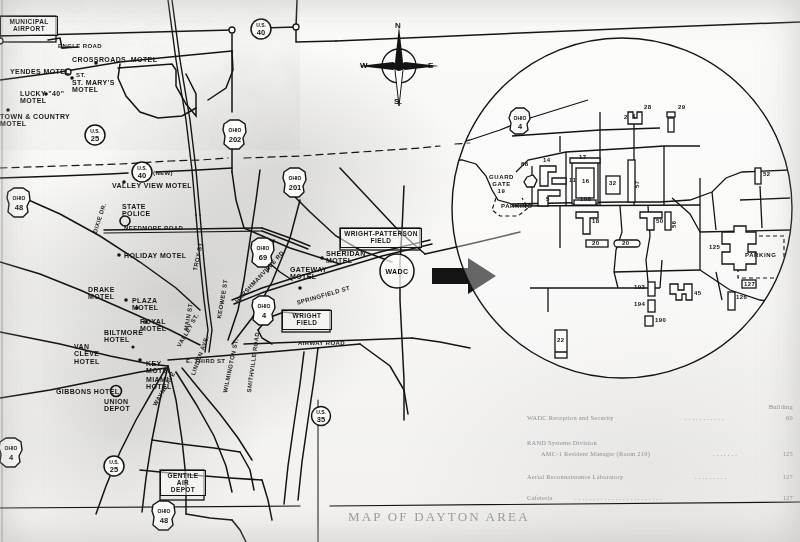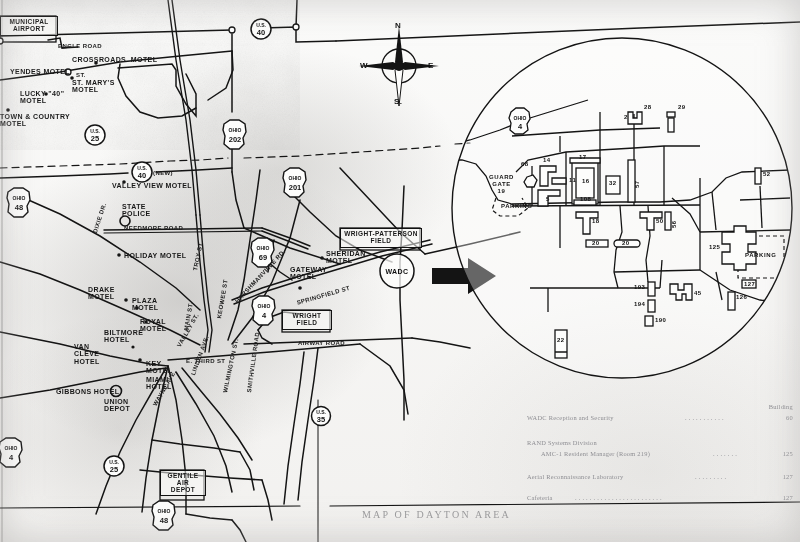--- a/index.html
+++ b/index.html
@@ -30,21 +30,21 @@
   .compassltr{font-size:8px;font-weight:700;color:#111;}
   .legend{position:absolute;left:527px;top:403px;width:268px;
      font-size:6.4px;color:#8e8e93;letter-spacing:.25px;line-height:1.35;
      font-family:"Liberation Serif",serif;}
   .legrow{position:relative;height:11px;}
   .legtxt{position:absolute;left:0;top:0;}
   .legtxt.ind{left:14px;}
   .legnum{position:absolute;right:2px;top:0;}
   .leghead{position:absolute;right:2px;top:0;}
   .dots{position:absolute;top:0;}
-  .caption{position:absolute;left:330px;top:509px;font-size:10px;
+  .caption{position:absolute;left:316px;top:509px;font-size:13px;
      color:#9a9a9c;letter-spacing:2.2px;font-family:"Liberation Serif",serif;padding-left:32px;}
   .shieldtxt{font-size:5px;font-weight:700;fill:#111;}
   .shieldtxt2{font-size:7.5px;font-weight:700;fill:#111;}
   .circtxt{font-size:5px;font-weight:700;fill:#111;}
   .circtxt2{font-size:7.5px;font-weight:700;fill:#111;}
   .wadctxt{font-size:7px;font-weight:700;fill:#111;letter-spacing:.4px;}
   .vert{transform-origin:0 0;}
   .fadeedge{position:absolute;inset:0;pointer-events:none;
      box-shadow:inset 0 0 38px rgba(170,168,165,.55);}
 </style>

